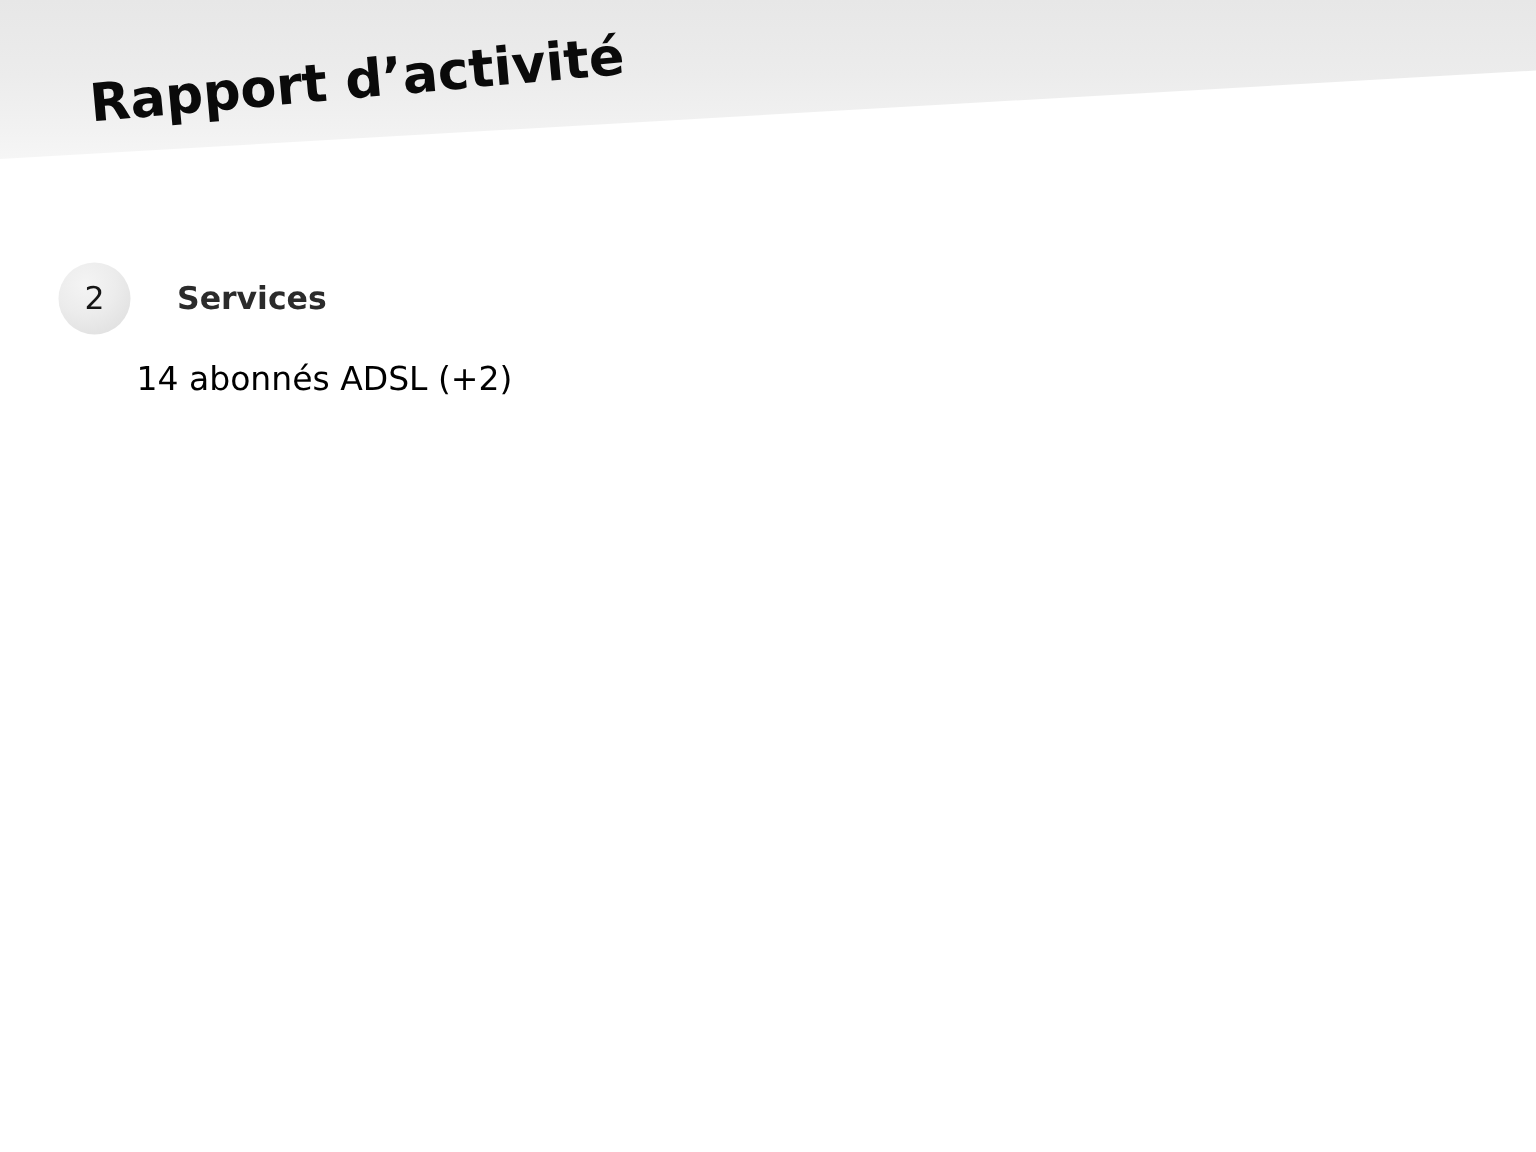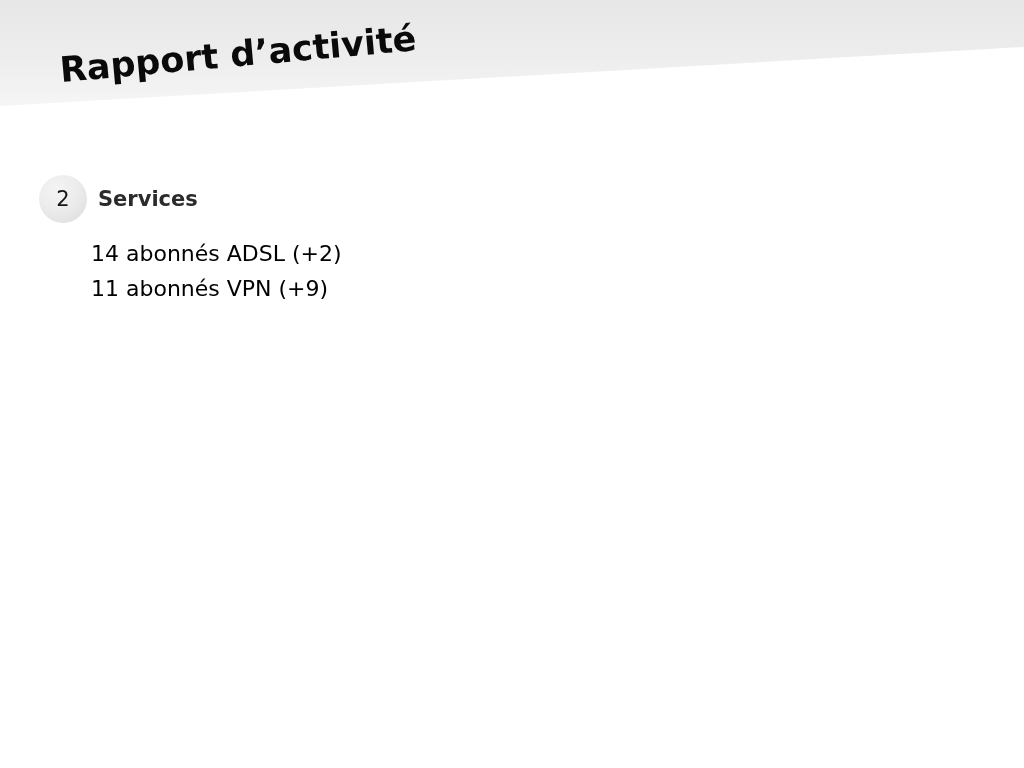--- a/index.html
+++ b/index.html
@@ -69,21 +69,21 @@
     display: flex;
     align-items: center;
     justify-content: center;
     font-size: 21px;
     font-weight: normal;
     color: #151515;
     flex: 0 0 auto;
   }
 
   .section-title {
-    margin-left: 11px;
+    margin-left: 31px;
     font-size: 21px;
     font-weight: bold;
     color: #2b2b2b;
     white-space: nowrap;
   }
 
   
   .body-block {
     position: absolute;
     left: 91px;
@@ -110,16 +110,15 @@
 
   <div class="section-row">
     <div class="section-badge">
       <span>2</span>
     </div>
     <div class="section-title">Services</div>
   </div>
 
   <div class="body-block">
     <div class="body-line">14 abonnés ADSL (+2)</div>
-    <div class="body-line">11 abonnés VPN (+9)</div>
   </div>
 
 </div>
 
 </body></html>

